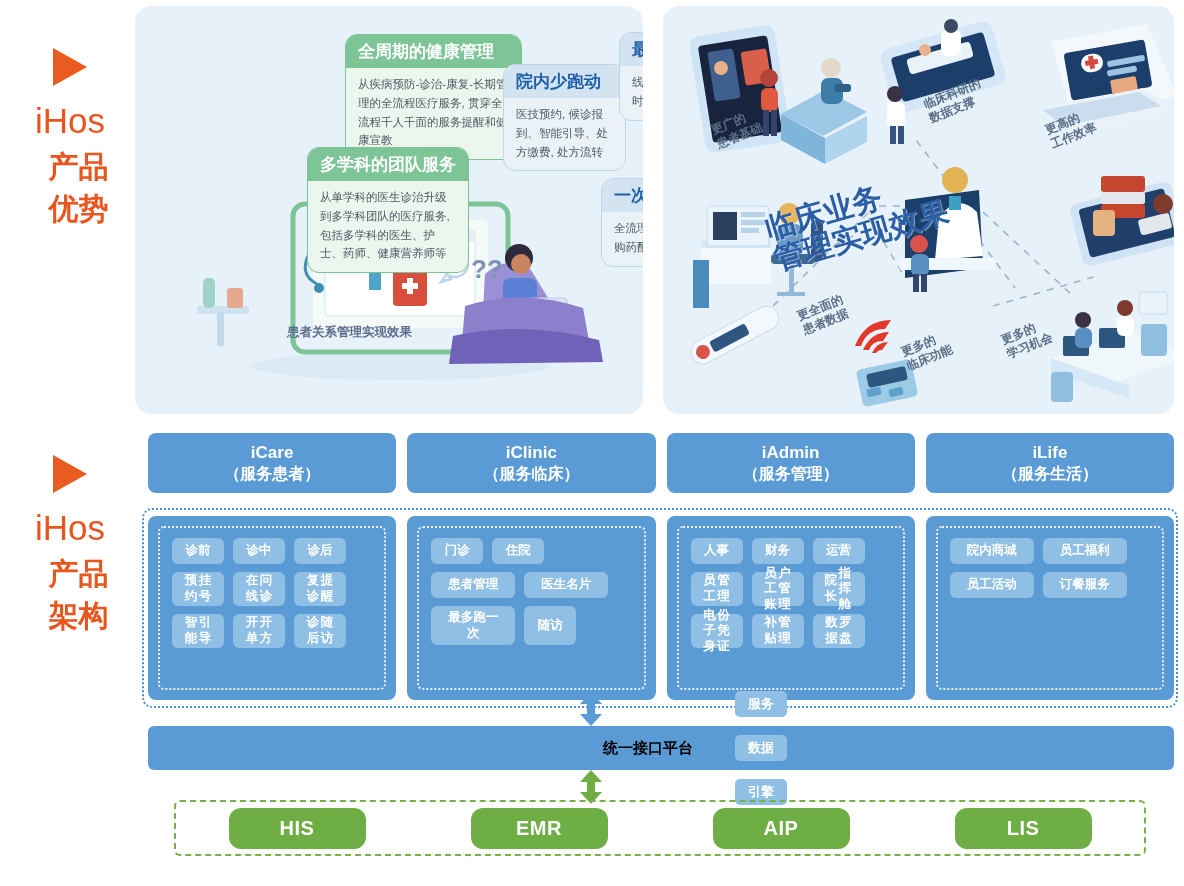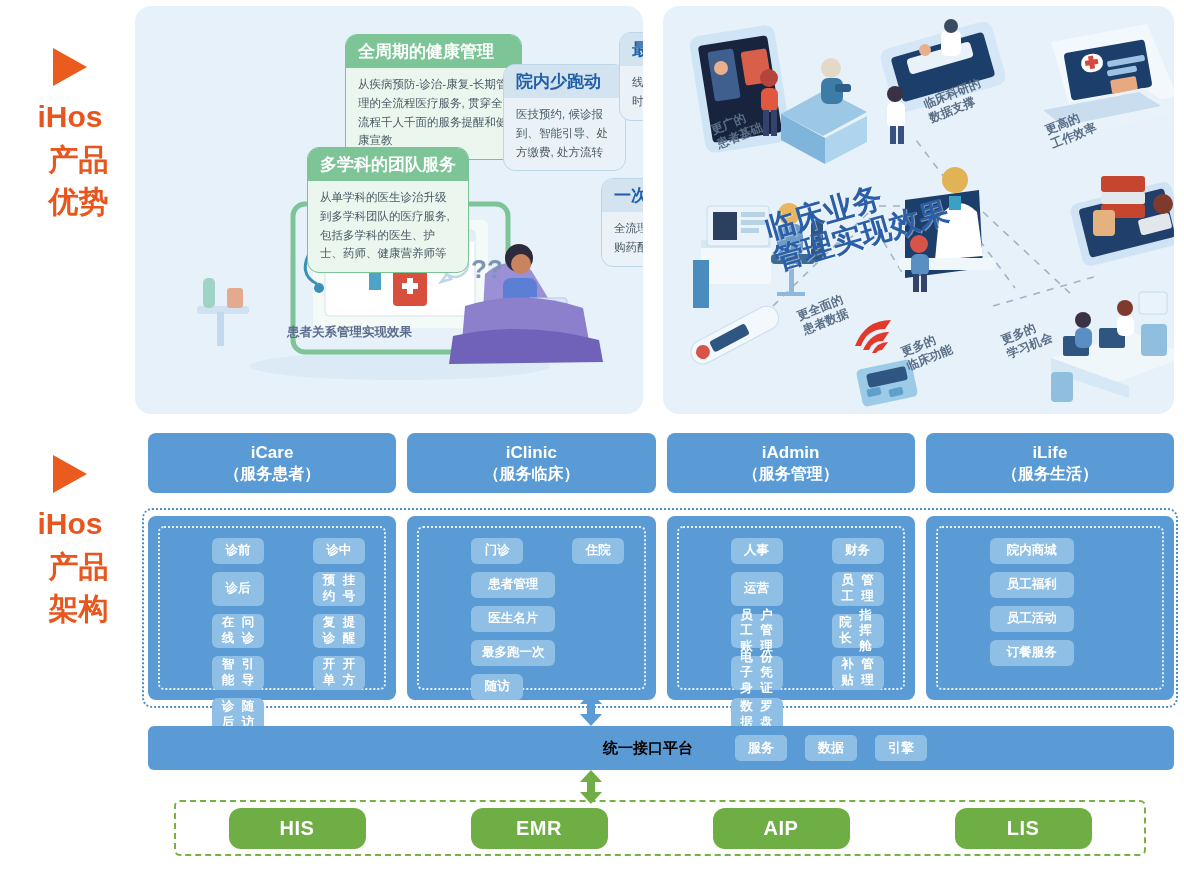--- a/index.html
+++ b/index.html
@@ -16,21 +16,21 @@
   
   .rail-title { position:absolute; width:140px; text-align:center; color:#E8561E; }
   .rail-title .tri {
     width:0; height:0;
     border-left:34px solid #EA5B20;
     border-top:19px solid transparent;
     border-bottom:19px solid transparent;
     margin:0 auto 10px auto;
   }
   .rail-title .big {
-    font-size:30px; font-weight:bold; line-height:1.42;
+    font-size:35px; font-weight:normal; line-height:1.42;
     letter-spacing:0px;
   }
   .rail-title .cn { font-size:30px; font-weight:bold; line-height:1.42;margin-left:17px; }
 
   #rail-advantage { left:0px; top:48px; }
   #rail-architecture { left:0px; top:455px; }
 
   
   .panel {
     position:absolute;
@@ -112,42 +112,41 @@
     border:2px dotted #E9F3FB; border-radius:6px;
     padding:10px 12px;
     display:flex; flex-wrap:wrap; align-content:flex-start;
     gap:8px 9px;
   }
   .chip {
     background:#8FBFE4; color:#ffffff; border-radius:6px;
     font-size:12.5px; font-weight:bold; text-align:center;
     line-height:1.25;
     display:flex; align-items:center; justify-content:center;
-    padding:4px 6px;
+    padding:4px 12px;
     min-height:26px;
-    margin-left:40px;
   }
   .chip.w1 { width:52px; }
   .chip.w3 { width:84px; }
   .chip.two { height:34px; }
 
   
   .dbl-arrow { position:absolute; width:26px; height:34px; }
 
   
   #platform {
     position:absolute; left:148px; top:306px; width:1026px; height:44px;
     background:#5B9BD5; border-radius:6px;
     display:flex; align-items:center;
   }
   #platform .ptitle {
     color:#000000; font-weight:bold; font-size:15px;
     margin-left:455px;
   }
-  #platform .pchips { display:flex; gap:18px; margin-left:42px; }
+  #platform .pchips { display:flex; gap:18px; margin-left:42px;flex-direction:column; }
   #platform .pchip {
     background:#8FBFE4; color:#fff; border-radius:5px;
     font-size:13px; font-weight:bold; padding:4px 13px;
   }
 
   
   #base-dash {
     position:absolute; left:174px; top:380px; width:972px; height:56px;
     border:2px dashed #74B243; border-radius:6px;
     display:flex; align-items:center; justify-content:space-around;

